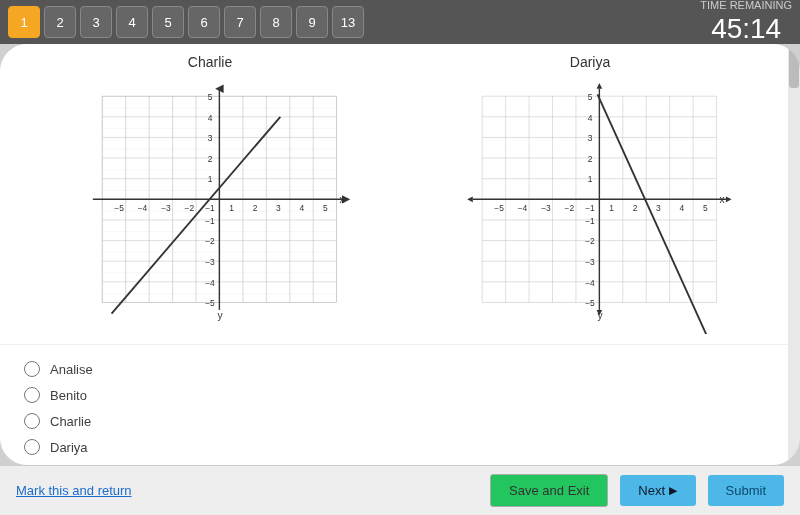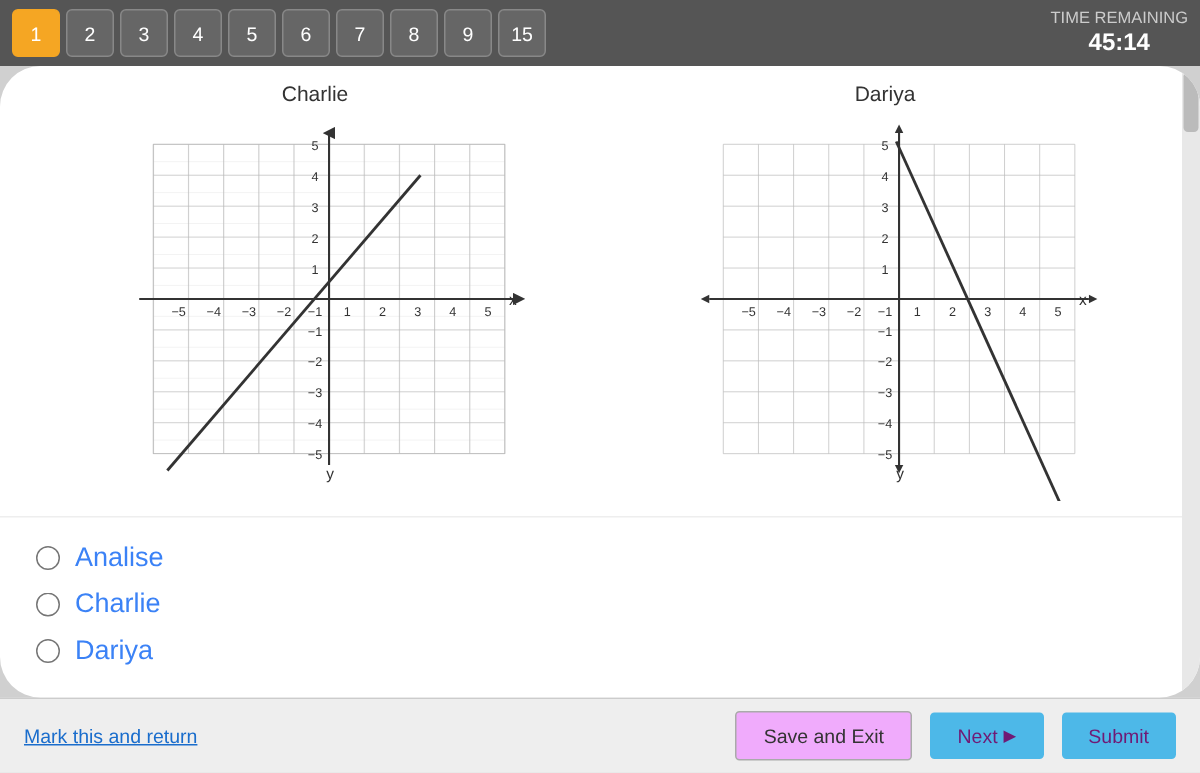--- a/index.html
+++ b/index.html
@@ -27,21 +27,21 @@
       background: #f5a623;
       border-color: #f5a623;
     }
     .timer {
       margin-left: auto;
       color: #fff;
       text-align: center;
       line-height: 1.2;
     }
     .timer-label { font-size: 11px; color: #ccc; }
-    .timer-value { font-size: 16px; font-weight: bold; }
+    .timer-value { font-size: 28px; font-weight: normal; }
 
     .main-content {
       background: #fff;
       margin: 0;
       display: flex;
       flex-direction: column;
       height: calc(515px - 44px - 50px);
       overflow-y: auto;
       overflow-x: hidden;
       position: relative;
@@ -84,91 +84,91 @@
       display: flex;
       align-items: center;
       gap: 10px;
       cursor: pointer;
     }
     .option-row input[type="radio"] {
       width: 16px; height: 16px;
       cursor: pointer;
     }
     .option-label {
-      font-size: 18px;
-      color: #3b82f6;
+      font-size: 13px;
+      color: #404040;
     }
 
     .bottom-bar {
       background: #eee;
       height: 50px;
       display: flex;
       align-items: center;
       padding: 14px 16px;
       border-top: 1px solid #ccc;
       gap: 12px;
     }
     .mark-link {
       color: #1a6dcc;
       font-size: 13px;
       text-decoration: underline;
       cursor: pointer;
       margin-right: auto;
     }
     .btn-save {
       padding: 8px 18px;
-      background: #f0abfc;
+      background: #22c55e;
       border: 1px solid #aaa;
       border-radius: 3px;
       font-size: 13px;
       cursor: pointer;
       color: #333;
     }
     .btn-next {
       padding: 8px 18px;
       background: #4db8e8;
       border: none;
       border-radius: 3px;
       font-size: 13px;
       cursor: pointer;
-      color: #701a75;
+      color: #0f172a;
       position: relative;
       display: flex;
       align-items: center;
       gap: 4px;
     }
     .btn-next::after {
       content: '▶';
       font-size: 11px;
     }
     .btn-submit {
       padding: 8px 18px;
       background: #4db8e8;
       border: none;
       border-radius: 3px;
       font-size: 13px;
       cursor: pointer;
-      color: #701a75;
+      color: #0c4a6e;
     }
   </style>
 </head>
 <body>
 
 <div class="top-bar">
   <div id="question-buttons" style="display:flex;gap:4px;">
       <button class="question-btn active">1</button>
       <button class="question-btn">2</button>
       <button class="question-btn">3</button>
       <button class="question-btn">4</button>
       <button class="question-btn">5</button>
       <button class="question-btn">6</button>
       <button class="question-btn">7</button>
       <button class="question-btn">8</button>
       <button class="question-btn">9</button>
-      <button class="question-btn">15</button>
+      <button class="question-btn">13</button>
     </div>
   <div class="timer">
     <div class="timer-label">TIME REMAINING</div>
     <div class="timer-value">45:14</div>
   </div>
 </div>
 
 <div class="main-content">
 
   <div class="graphs-area">
@@ -327,20 +327,24 @@
     </div>
   </div>
 
   <div class="options-area">
     <div id="options-list" style="display: flex; flex-direction: column; gap: 10px;">
         <div class="option-row">
           <input type="radio" name="answer" value="analise" style="">
           <span class="option-label">Analise</span>
         </div>
         <div class="option-row">
+          <input type="radio" name="answer" value="benito" style="">
+          <span class="option-label">Benito</span>
+        </div>
+        <div class="option-row">
           <input type="radio" name="answer" value="charlie" style="">
           <span class="option-label">Charlie</span>
         </div>
         <div class="option-row">
           <input type="radio" name="answer" value="dariya" style="">
           <span class="option-label">Dariya</span>
         </div>
       </div>
   </div>
 

